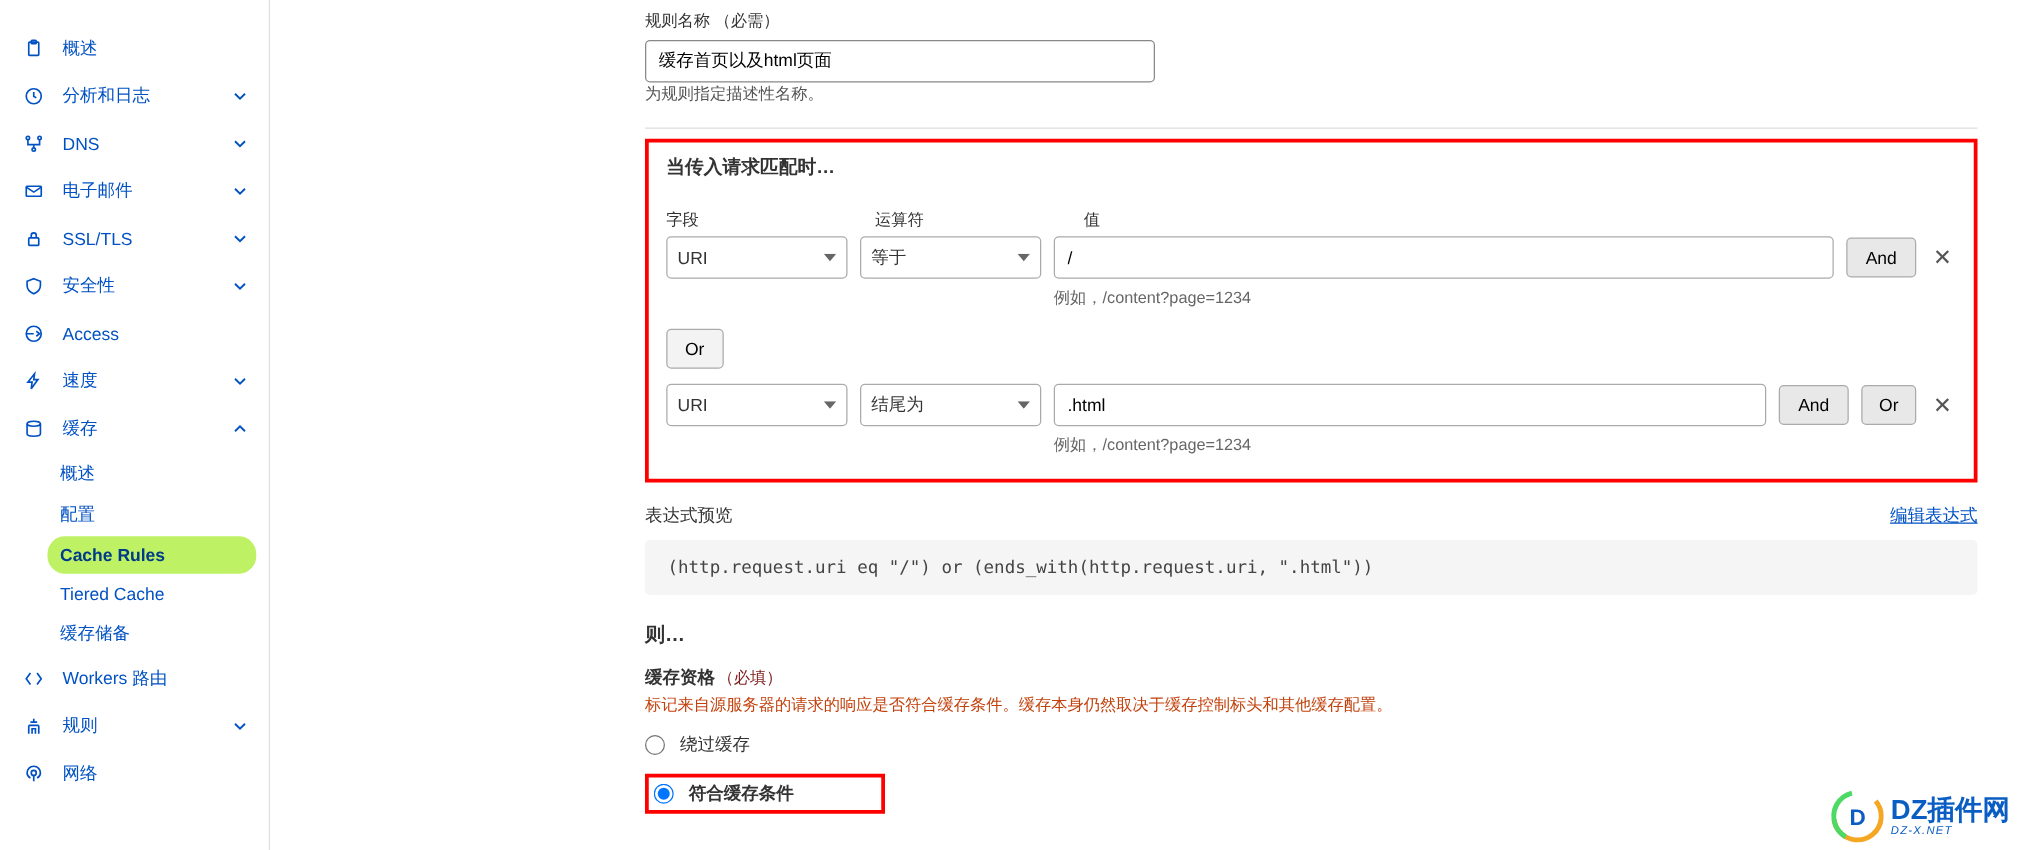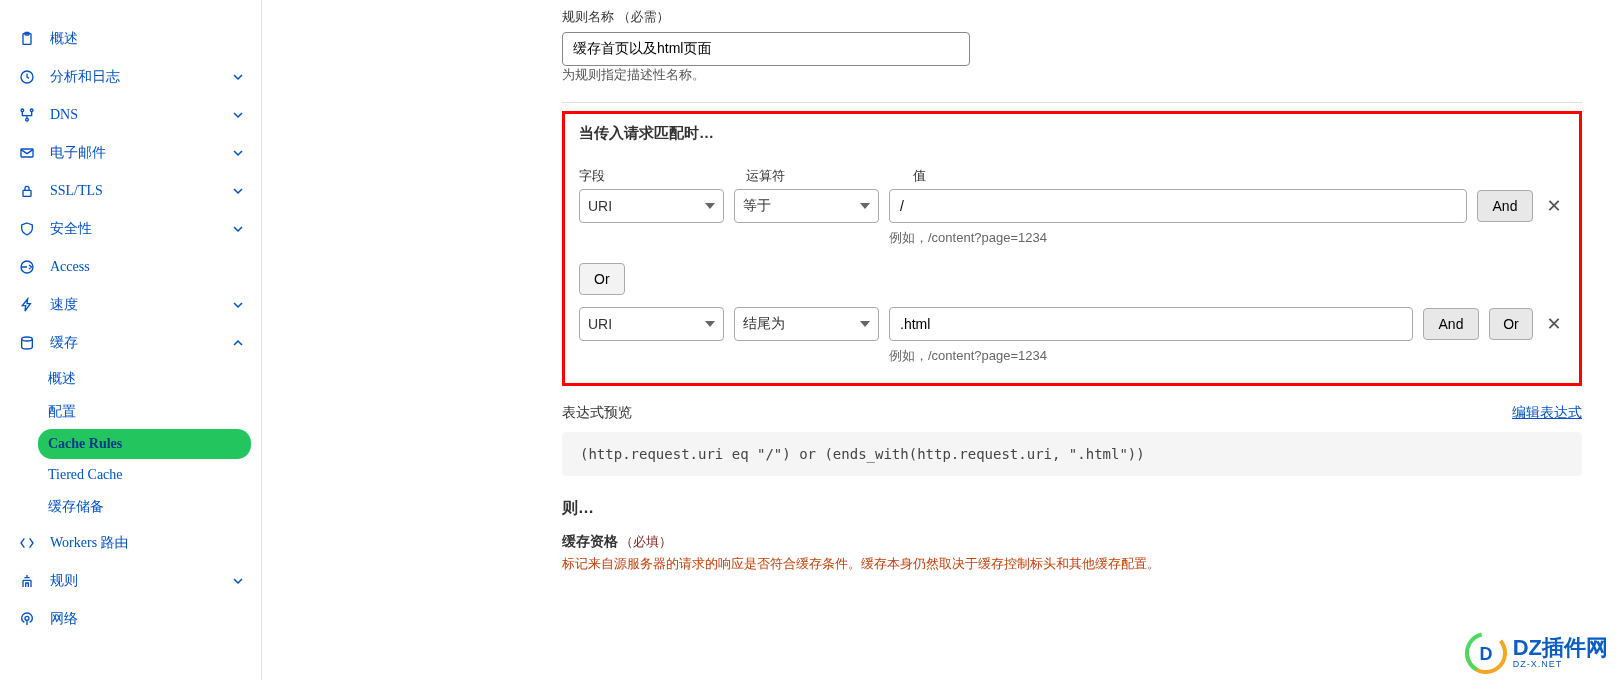--- a/index.html
+++ b/index.html
@@ -1,27 +1,27 @@
 <!DOCTYPE html>
 <html><head>
 <meta charset="utf-8">
 <style>
 * { box-sizing: border-box; margin: 0; padding: 0; }
 body { font-family: -apple-system, "Segoe UI", "Microsoft YaHei", sans-serif; font-size: 14px; color: #333; background: #fff; }
 .app { display: flex; width: 1622px; height: 680px; }
 
 
-.sidebar { width: 262px; border-right: 1px solid #e0e0e0; padding: 20px 0; font-family: Liberation Serif, serif; }
+.sidebar { width: 216px; border-right: 1px solid #e0e0e0; padding: 20px 0; }
 .nav-item { display: flex; align-items: center; padding: 10px 18px 10px 18px; color: #0051c3; cursor: pointer; position: relative; }
 .nav-item .icon { width: 18px; height: 18px; display: inline-flex; align-items: center; justify-content: center; margin-right: 14px; color: #0051c3; }
 .nav-item .label { flex: 1; font-size: 14px; }
 .nav-item .caret { width: 10px; height: 10px; }
 .sub-items { padding-left: 48px; }
 .sub-item { padding: 7px 10px; color: #0051c3; font-size: 14px; cursor: pointer; border-radius: 14px; margin: 1px 10px 1px -10px; }
-.sub-item.active { background: #22c55e; font-weight: 600; color: #003b8a; }
+.sub-item.active { background: #bef264; font-weight: 600; color: #003b8a; }
 
 
 .main { flex: 1; padding: 8px 40px 20px 300px; position: relative; }
 .field-label { font-size: 13px; color: #333; margin-bottom: 6px; }
 .text-input { width: 408px; height: 34px; border: 1px solid #888; border-radius: 4px; padding: 0 10px; font-size: 14px; }
 .help { font-size: 13px; color: #555; margin-top: 0; }
 
 .divider { border: none; border-top: 1px solid #ddd; margin: 18px 0 0 0; }
 
 .match-box { border: 3px solid #ff0000; margin-top: 8px; padding: 10px 14px 14px 14px; position: relative; }
@@ -50,21 +50,21 @@
 .cache-head { margin-top: 14px; font-size: 14px; }
 .cache-head .req { color: #7f1d1d; font-size: 13px; margin-left: 2px; }
 .cache-desc { font-size: 13px; color: #c2410c; margin-top: 4px; }
 .radio-row { display: flex; align-items: center; gap: 12px; margin-top: 14px; }
 .radio-row input[type=radio] { width: 16px; height: 16px; }
 .radio-highlight { border: 3px solid #ff0000; display: inline-flex; align-items: center; gap: 12px; padding: 4px 70px 4px 4px; }
 
 .watermark { position: absolute; bottom: 6px; right: 14px; display: flex; align-items: center; gap: 6px; }
 .wm-circle { position: relative; width: 42px; height: 42px; }
 .wm-text { color: #0a5dc2; font-weight: 700; font-size: 22px; line-height: 1; }
-.wm-sub { color: #0a5dc2; font-size: 9px; letter-spacing: 1px; }
+.wm-sub { color: #0a5dc2; font-size: 9px; letter-spacing: 1px; font-style: italic; }
 
 svg { display: block; }
 .tri { margin-left: 6px; }
 </style>
 </head>
 <body>
 
 <div class="app">
   <div class="sidebar">
 
@@ -315,20 +315,30 @@
     </div>
     <div class="code-block">(http.request.uri eq "/") or (ends_with(http.request.uri, ".html"))</div>
 
     <div class="then-title">则…</div>
 
     <div class="cache-head">
       <b>缓存资格</b><span class="req">（必填）</span>
     </div>
     <div class="cache-desc">标记来自源服务器的请求的响应是否符合缓存条件。缓存本身仍然取决于缓存控制标头和其他缓存配置。</div>
 
+    <div class="radio-row">
+      <input type="radio" name="ce" style="">
+      <span>绕过缓存</span>
+    </div>
+    <div class="radio-row">
+      <span class="radio-highlight">
+        <input type="radio" name="ce" checked="" style="">
+        <b>符合缓存条件</b>
+      </span>
+    </div>
 
     <div class="watermark">
       <div class="wm-circle">
         <svg width="42" height="42" viewBox="0 0 42 42">
           <circle cx="21" cy="21" r="19" fill="none" stroke="#f5a623" stroke-width="4" stroke-dasharray="70 50" transform="rotate(-40 21 21)"></circle>
           <circle cx="21" cy="21" r="19" fill="none" stroke="#4cd964" stroke-width="4" stroke-dasharray="45 75" transform="rotate(120 21 21)"></circle>
           <text x="21" y="28" text-anchor="middle" font-size="18" font-weight="700" fill="#0a5dc2">D</text>
         </svg>
       </div>
       <div>

